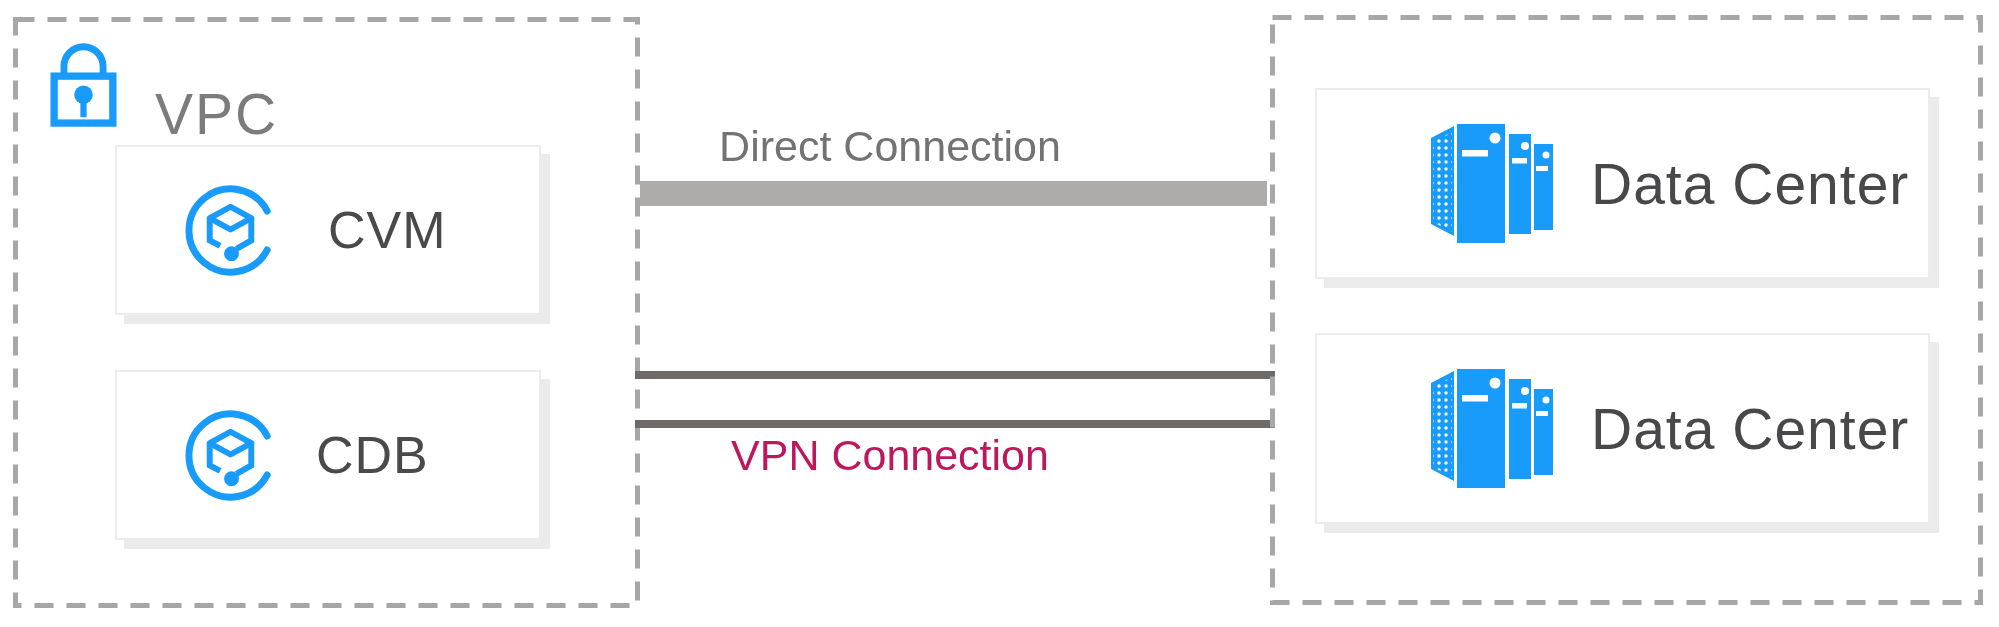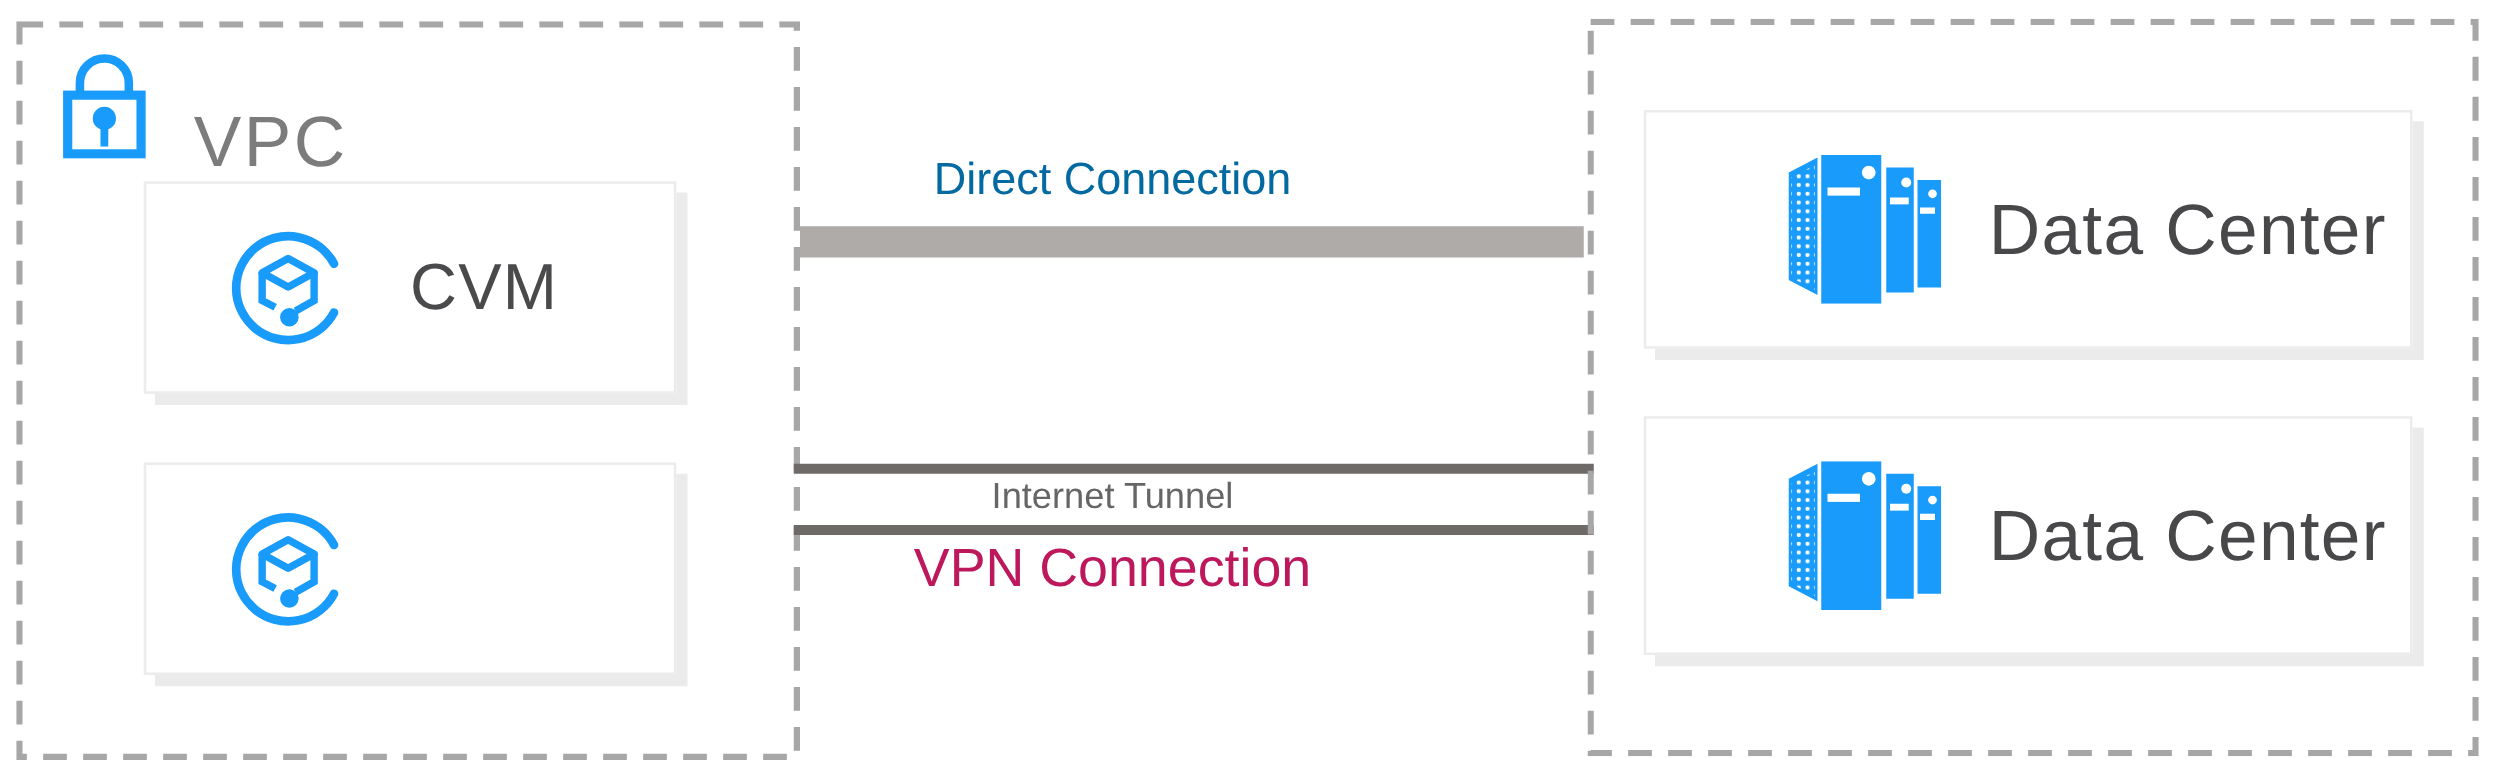--- a/index.html
+++ b/index.html
@@ -28,21 +28,21 @@
 
   .vpc-title{
     position:absolute;left:142px;top:64px;
     color:#7c7c7c;font-size:57px;letter-spacing:2px;
   }
   .lock{position:absolute;left:37px;top:20px;width:67px;height:90px;}
 
   
   .connections{position:absolute;left:640px;top:0;width:630px;height:627px;}
   .conn-label{position:absolute;width:100%;text-align:center;transform:translateX(-65px);white-space:nowrap;}
-  .direct-label{top:122px;font-size:36px;color:#0369a1;}
+  .direct-label{top:122px;font-size:43px;color:#737373;}
   .direct-bar{position:absolute;left:0;width:627px;top:181px;height:25px;background:#aeaba9;}
   .dark-line{position:absolute;left:-5px;width:640px;height:8px;background:#6e6a67;}
   .line-top{top:371px;}
   .line-bottom{top:420px;}
   .tunnel-label{top:381px;font-size:29px;color:#666666;}
   .vpn-label{top:431px;font-size:43px;color:#be185d;}
 </style>
 </head>
 <body>
 
@@ -86,29 +86,29 @@
     <div class="node-card vpc-card" style="top:353px;">
       <span class="icon-wrap">
         <svg width="95" height="95" viewBox="0 0 96 96">
           <path d="M85.1 28.3 A42 42 0 1 0 85.1 67.7" fill="none" stroke="#189bfa" stroke-width="7" stroke-linecap="round"></path>
           <path d="M48 24 L69 35.5 L48 47 L27 35.5 Z" fill="none" stroke="#189bfa" stroke-width="6" stroke-linejoin="round"></path>
           <path d="M27 35.5 L27 58 L37.5 63.5" fill="none" stroke="#189bfa" stroke-width="6"></path>
           <path d="M69 35.5 L69 58 L54 66.5" fill="none" stroke="#189bfa" stroke-width="6"></path>
           <circle cx="49" cy="71.5" r="7.5" fill="#189bfa"></circle>
         </svg>
       </span>
+      <span class="node-label">CDB</span>
     </div>
   </div>
 
   <div class="connections">
     <div class="conn-label direct-label">Direct Connection</div>
     <div class="direct-bar"></div>
 
     <div class="dark-line line-top"></div>
-    <div class="conn-label tunnel-label">Internet Tunnel</div>
     <div class="dark-line line-bottom"></div>
     <div class="conn-label vpn-label">VPN Connection</div>
   </div>
 
   <div class="group-box" style="left:1270px;top:15px;width:713px;height:590px;">
     <svg class="group-border" width="713" height="590">
       <rect x="2.5" y="2.5" width="708" height="585" fill="none" stroke="#a7a7a7" stroke-width="5" stroke-dasharray="19 13"></rect>
     </svg>
 
     <div class="node-card dc-card" style="top:73px;">

